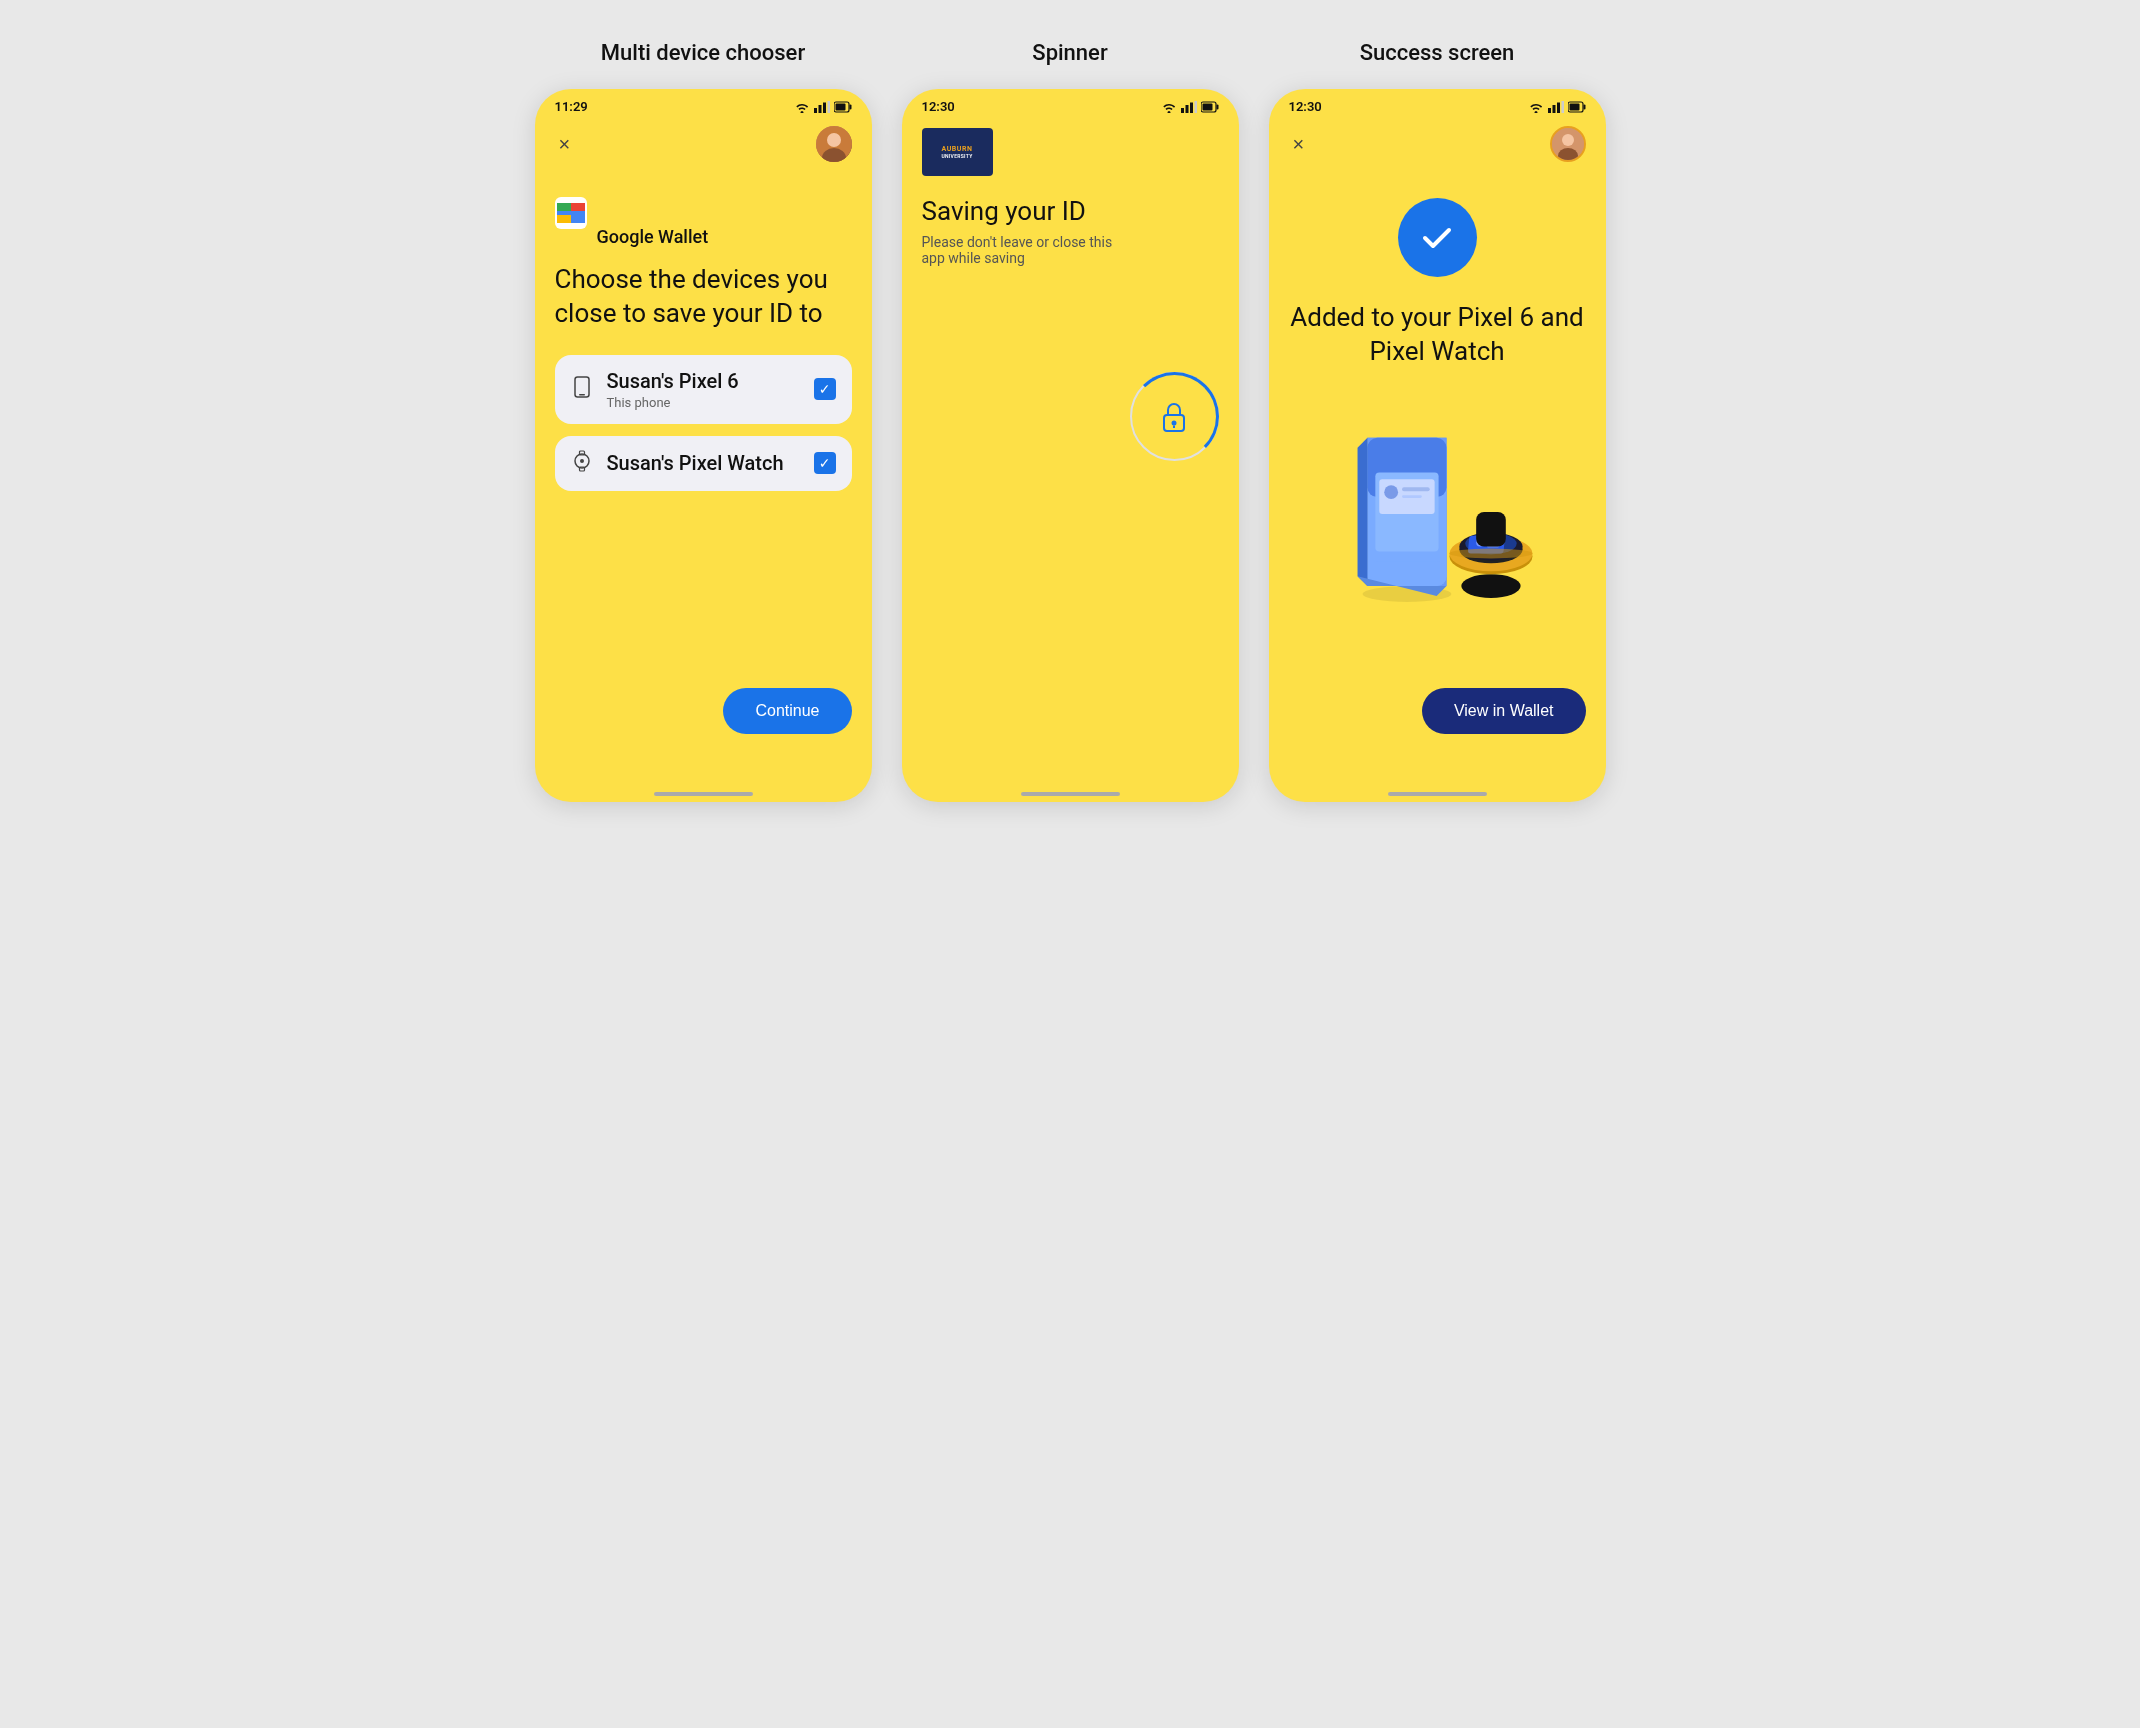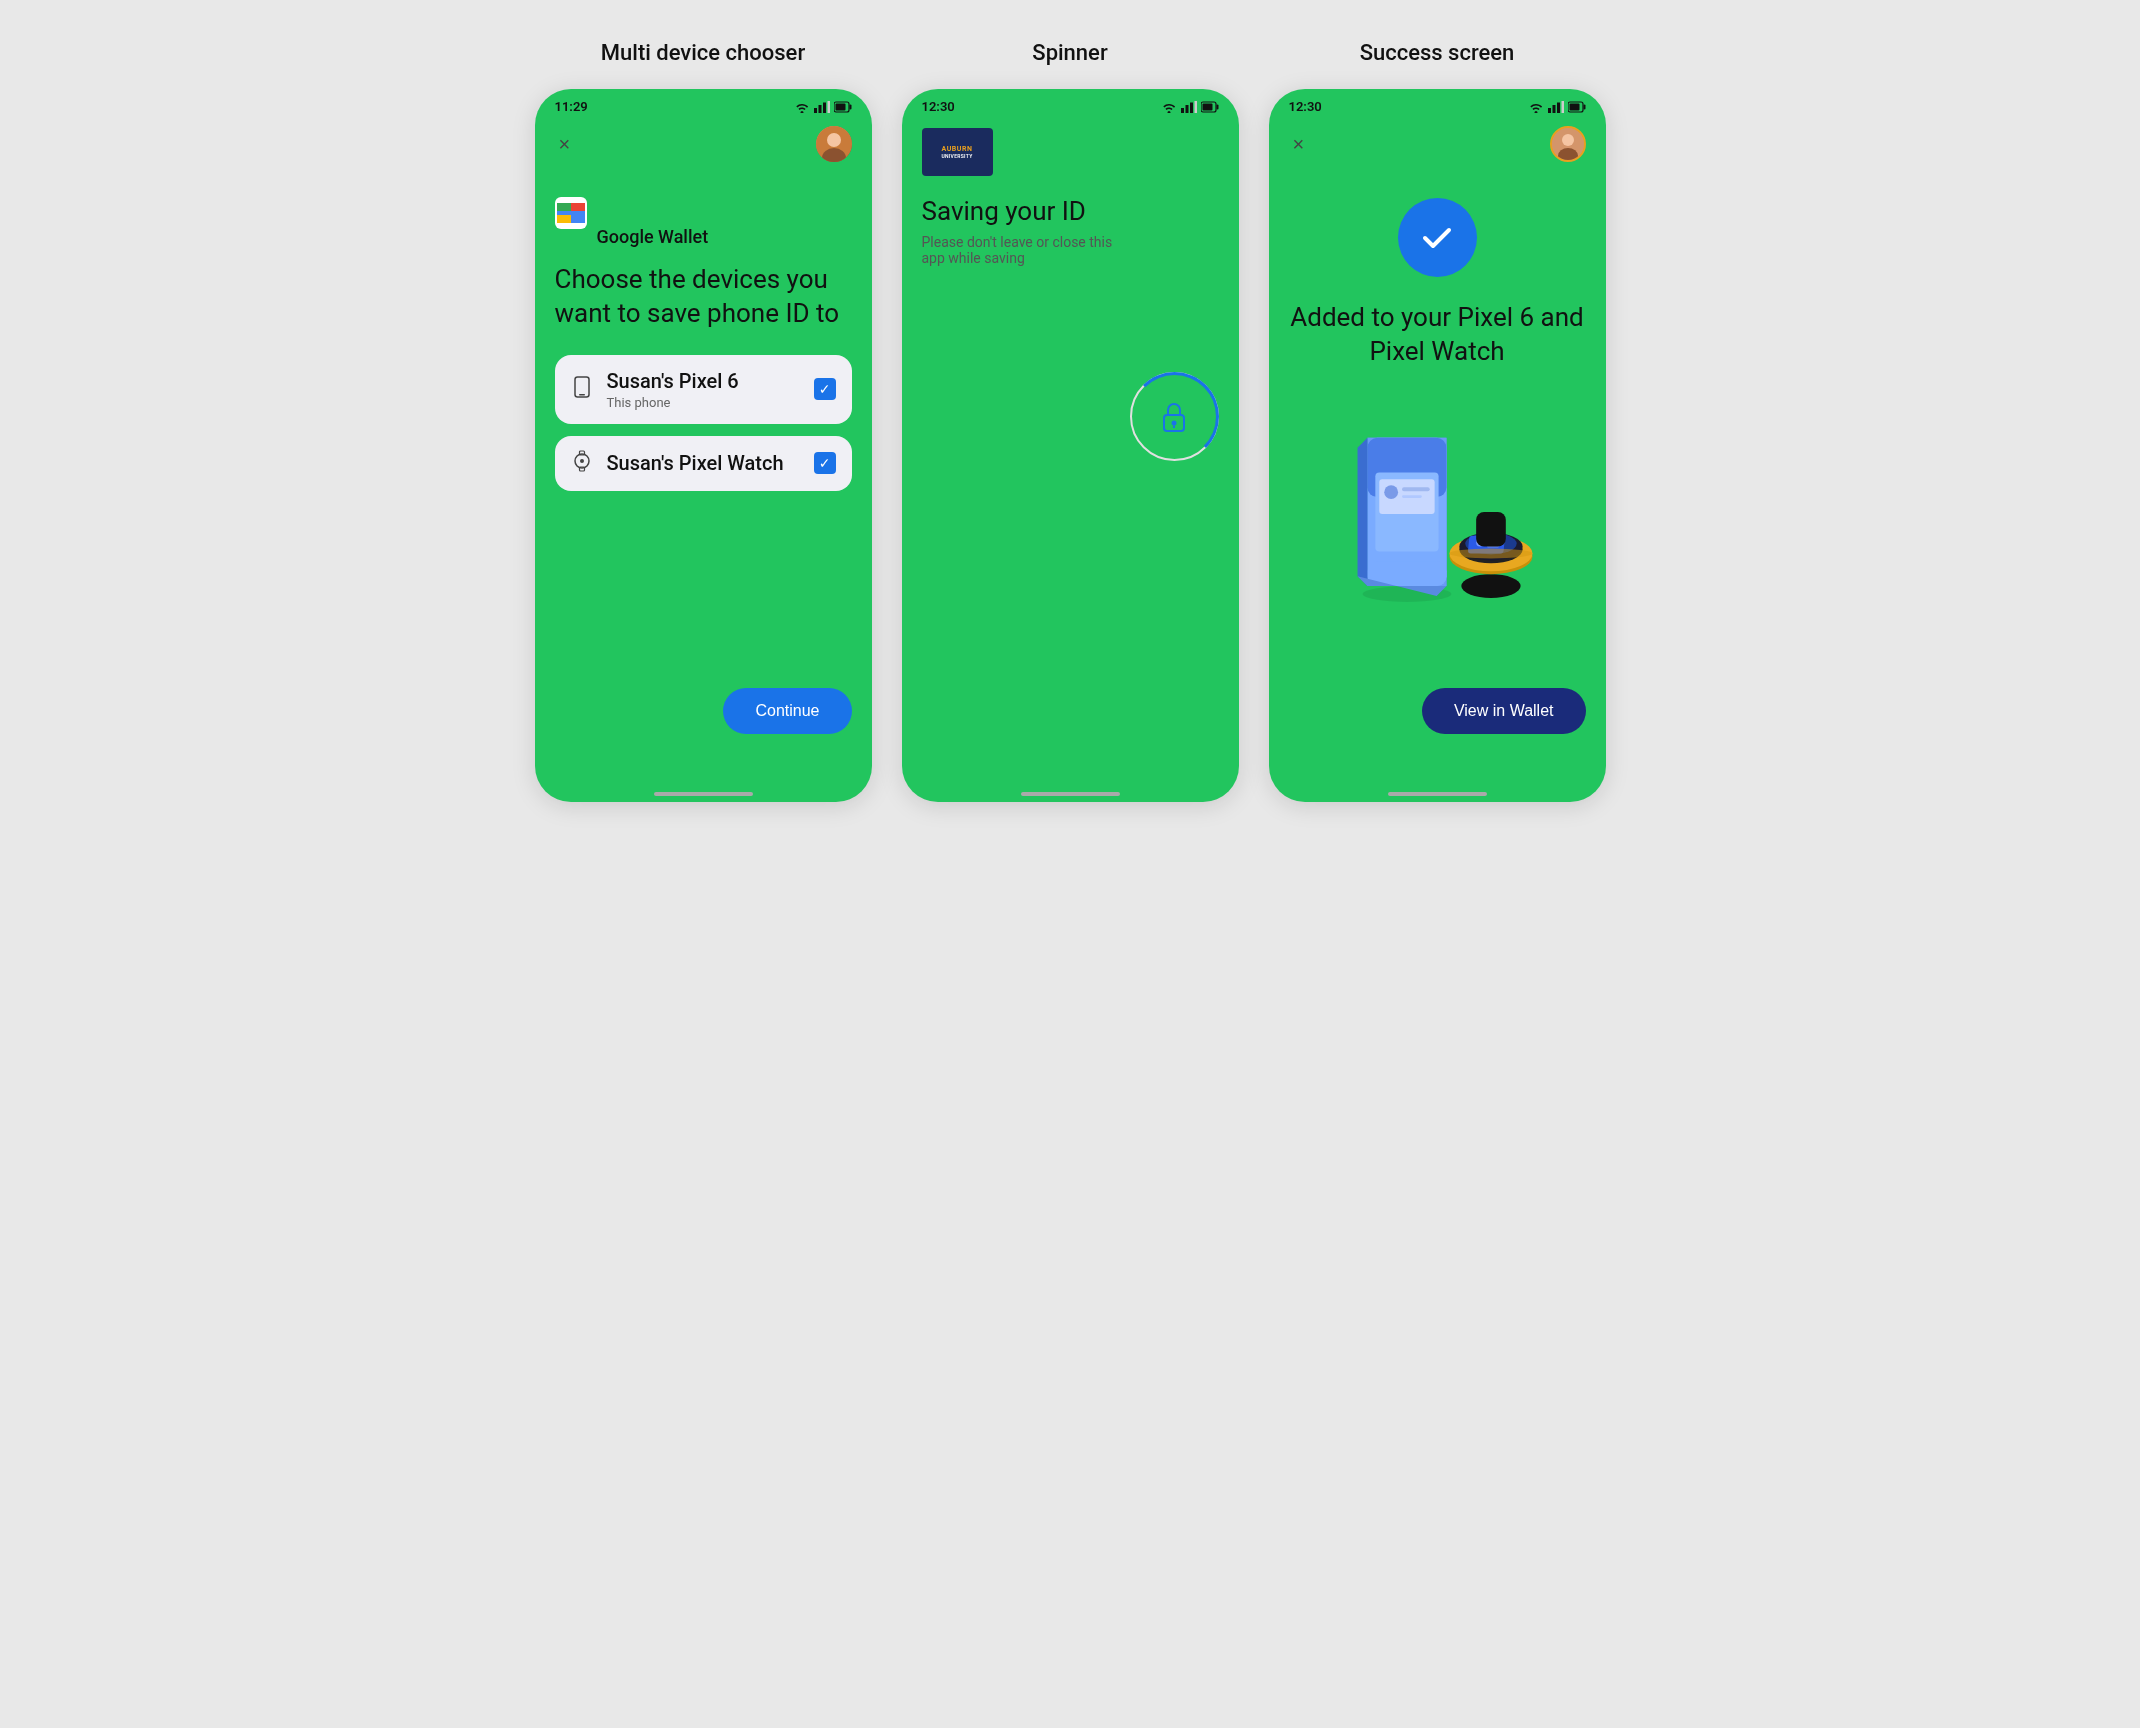--- a/index.html
+++ b/index.html
@@ -29,21 +29,21 @@
     .screen-title {
       font-size: 22px;
       font-weight: 500;
       color: #111;
       text-align: center;
       margin-bottom: 4px;
     }
     .phone-frame {
       width: 337px;
       height: 713px;
-      background: #22c55e;
+      background: #fde047;
       border-radius: 36px;
       box-shadow: 0 4px 24px rgba(0,0,0,0.13);
       overflow: hidden;
       position: relative;
       display: flex;
       flex-direction: column;
     }
     
     .status-bar {
       display: flex;
@@ -367,21 +367,21 @@
           <svg width="32" height="32" viewBox="0 0 32 32">
             <rect x="0" y="0" width="32" height="32" rx="6" fill="#fff"></rect>
             <rect x="2" y="14" width="28" height="4" fill="#4285F4"></rect>
             <rect x="2" y="6" width="14" height="8" fill="#34A853"></rect>
             <rect x="16" y="6" width="14" height="8" fill="#EA4335"></rect>
             <rect x="2" y="18" width="14" height="8" fill="#FBBC04"></rect>
             <rect x="16" y="18" width="14" height="8" fill="#4285F4"></rect>
           </svg>
           <span class="gw-text">Google Wallet</span>
         </div>
-        <div class="choose-title">Choose the devices you want to save phone ID to</div>
+        <div class="choose-title">Choose the devices you close to save your ID to</div>
 
         <div class="device-item">
           <div class="device-icon">
             <svg width="22" height="22" viewBox="0 0 22 22">
                 <rect x="4" y="1" width="14" height="20" rx="2.5" fill="none" stroke="#444" stroke-width="1.5"></rect>
                 <rect x="8" y="18" width="6" height="1.5" rx="0.75" fill="#444"></rect>
               </svg>
           </div>
           <div class="device-info">
             <div class="device-name">Susan's Pixel 6</div>

